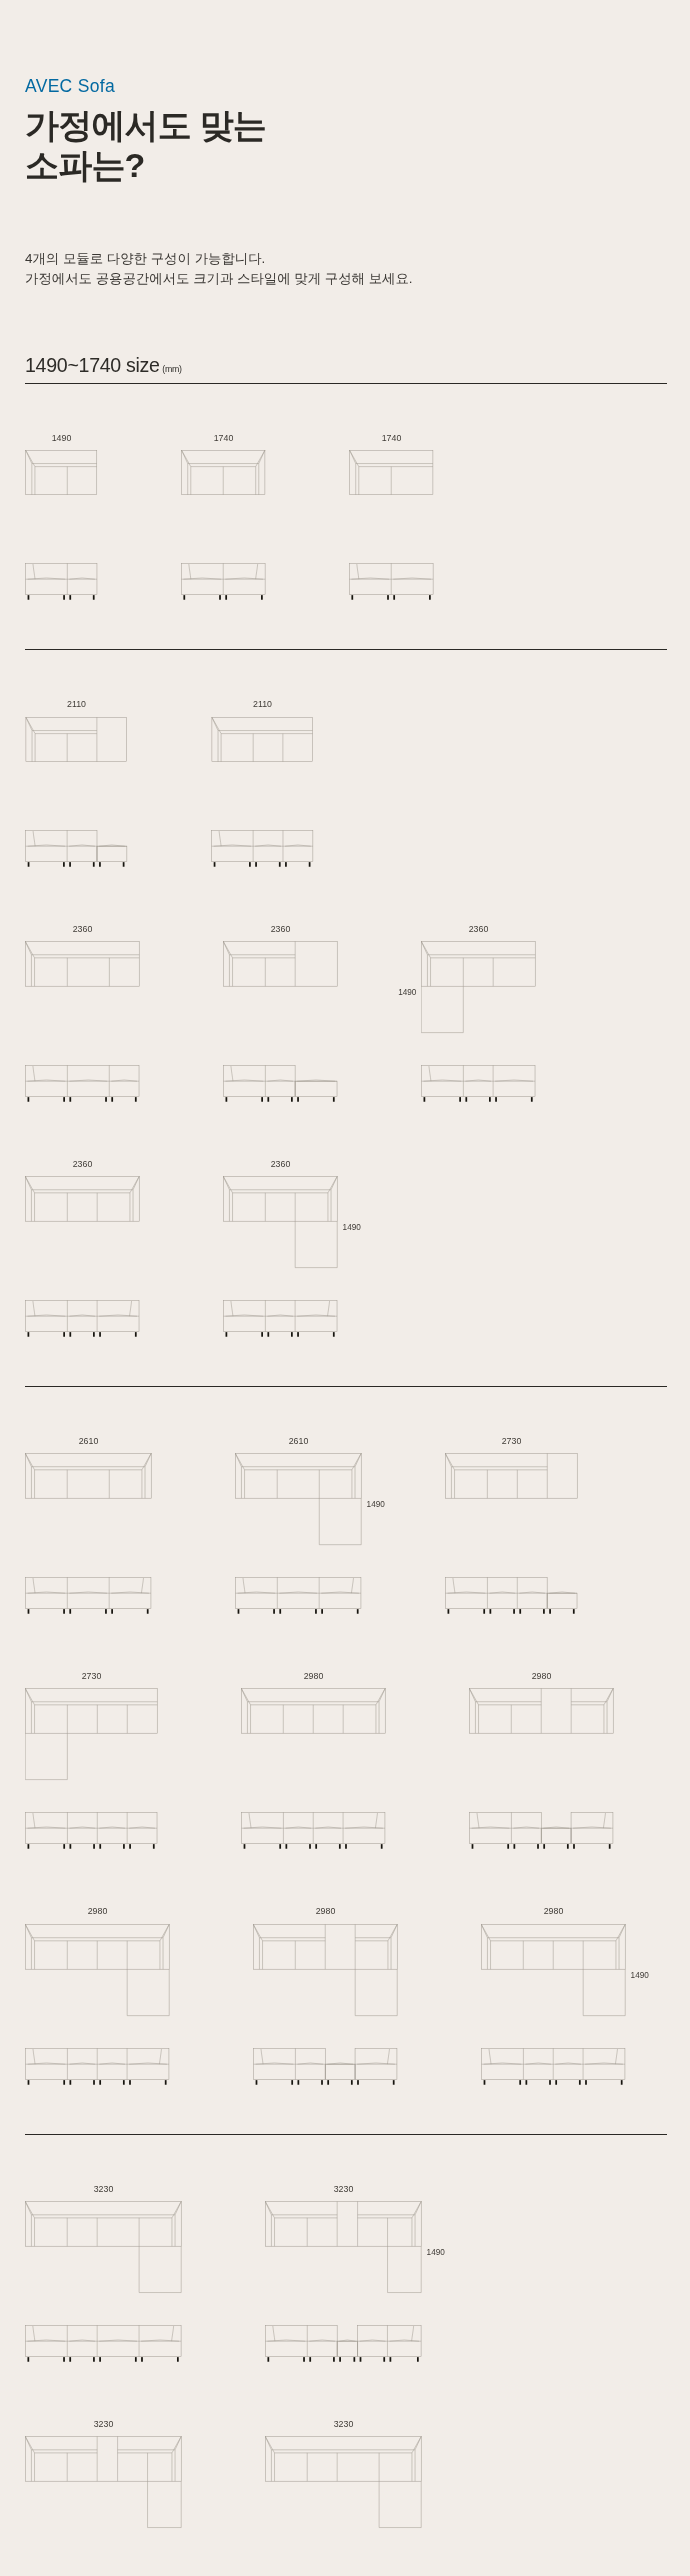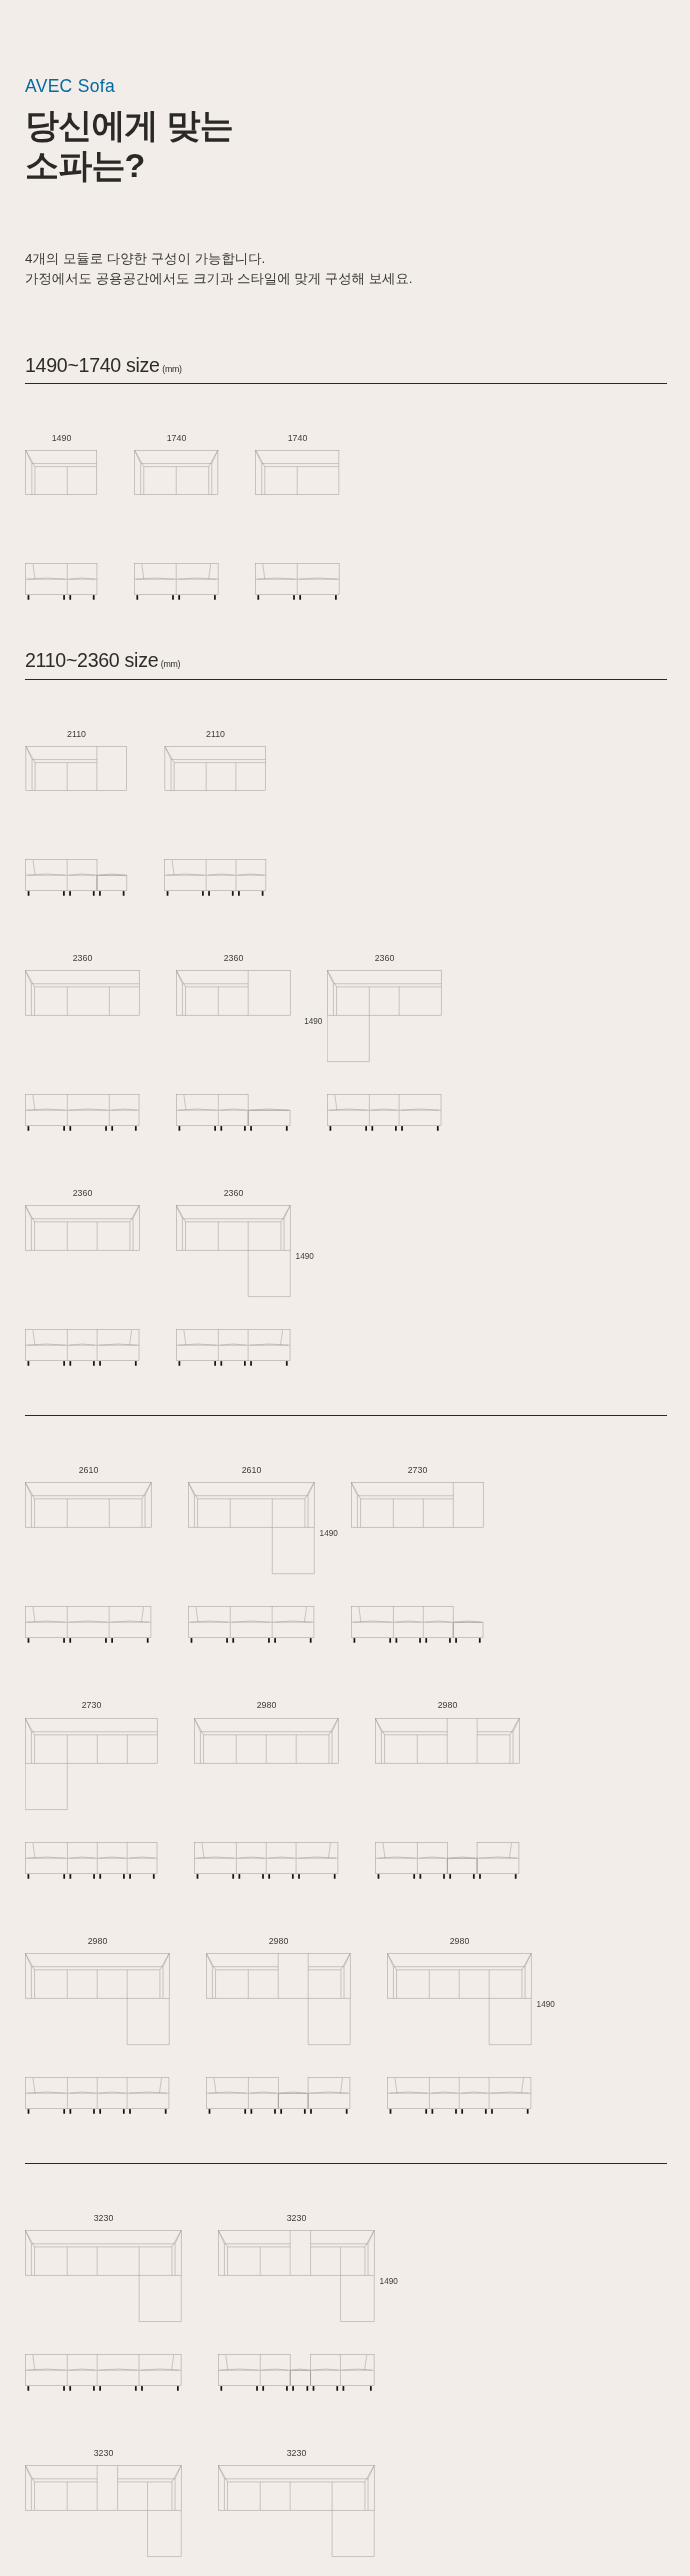--- a/index.html
+++ b/index.html
@@ -60,21 +60,21 @@
     margin-left:2.6px;
     text-align:center;
   }
   .sec-rule{
     border-bottom:1px solid #2b2925;
     margin-top:6.2px;
     margin-bottom:49px;
   }
   .row{
     display:flex;
-    gap:36px;
+    gap:83px;
     align-items:flex-start;
     margin-bottom:57px;
   }
   .row:last-child{margin-bottom:0;}
   .cfg{display:flex;flex-direction:column;}
   .cfg-label{
     font-size:8.8px;
     font-weight:400;
     color:#3f3b36;
     text-align:center;
@@ -90,21 +90,21 @@
   }
   .side-dim.right{left:calc(100% + 4.6px);}
   .side-dim.left{right:calc(100% + 4.6px);}
   svg{display:block;}
 </style>
 </head>
 <body>
 
 <div class="page">
   <h3 class="brand">AVEC Sofa</h3>
-  <h1 class="title">당신에게 맞는
+  <h1 class="title">가정에서도 맞는
 소파는?</h1>
   <p class="body-text">4개의 모듈로 다양한 구성이  가능합니다.
 가정에서도 공용공간에서도 크기과 스타일에 맞게 구성해 보세요.</p>
   <div id="sections">
       <section class="section">
         <h2 class="sec-head">1490~1740 size<span class="sec-unit">(mm)</span></h2>
         <div class="sec-rule"></div>
         <div class="row">
           <div class="cfg">
             <div class="cfg-label">1490</div>
@@ -188,21 +188,20 @@
               <line x1="82" y1="0.5" x2="82" y2="61.5" stroke="#a09a91" stroke-width="1"></line>
               <rect x="4.5" y="62.5" width="3.4" height="9" fill="#17150f"></rect>
               <rect x="74" y="62.5" width="3.4" height="9" fill="#17150f"></rect>
               <rect x="86" y="62.5" width="3.4" height="9" fill="#17150f"></rect>
               <rect x="155.5" y="62.5" width="3.4" height="9" fill="#17150f"></rect>
             </svg>
           </div>
         </div>
       </section>
       <section class="section">
-        <h2 class="sec-head">2110~2360 size<span class="sec-unit">(mm)</span></h2>
         <div class="sec-rule"></div>
         <div class="row">
           <div class="cfg">
             <div class="cfg-label">2110</div>
             <div class="planbox" style="width: 103px; height: 46px;">
               <svg width="103" height="46" viewBox="0 0 199 90">
                 <rect x="0.5" y="0.5" width="197" height="87" stroke="#a09a91" stroke-width="1" fill="none"></rect>
                 <line x1="12.5" y1="26.5" x2="139.385" y2="26.5" stroke="#a09a91" stroke-width="1"></line>
                 <line x1="18.5" y1="32.5" x2="139.385" y2="32.5" stroke="#a09a91" stroke-width="1"></line>
                 <line x1="12.5" y1="26.5" x2="12.5" y2="87.5" stroke="#a09a91" stroke-width="1"></line>

